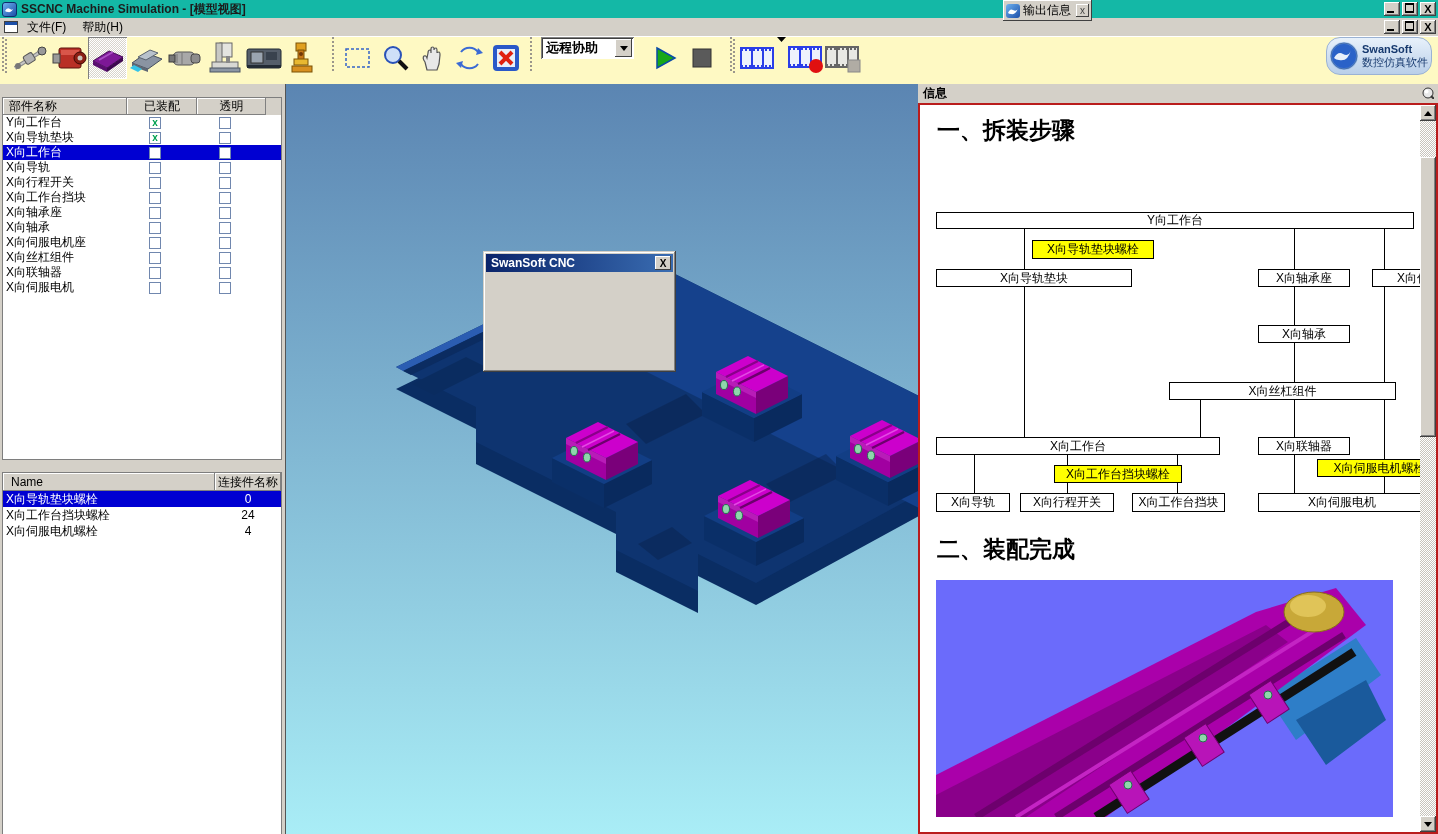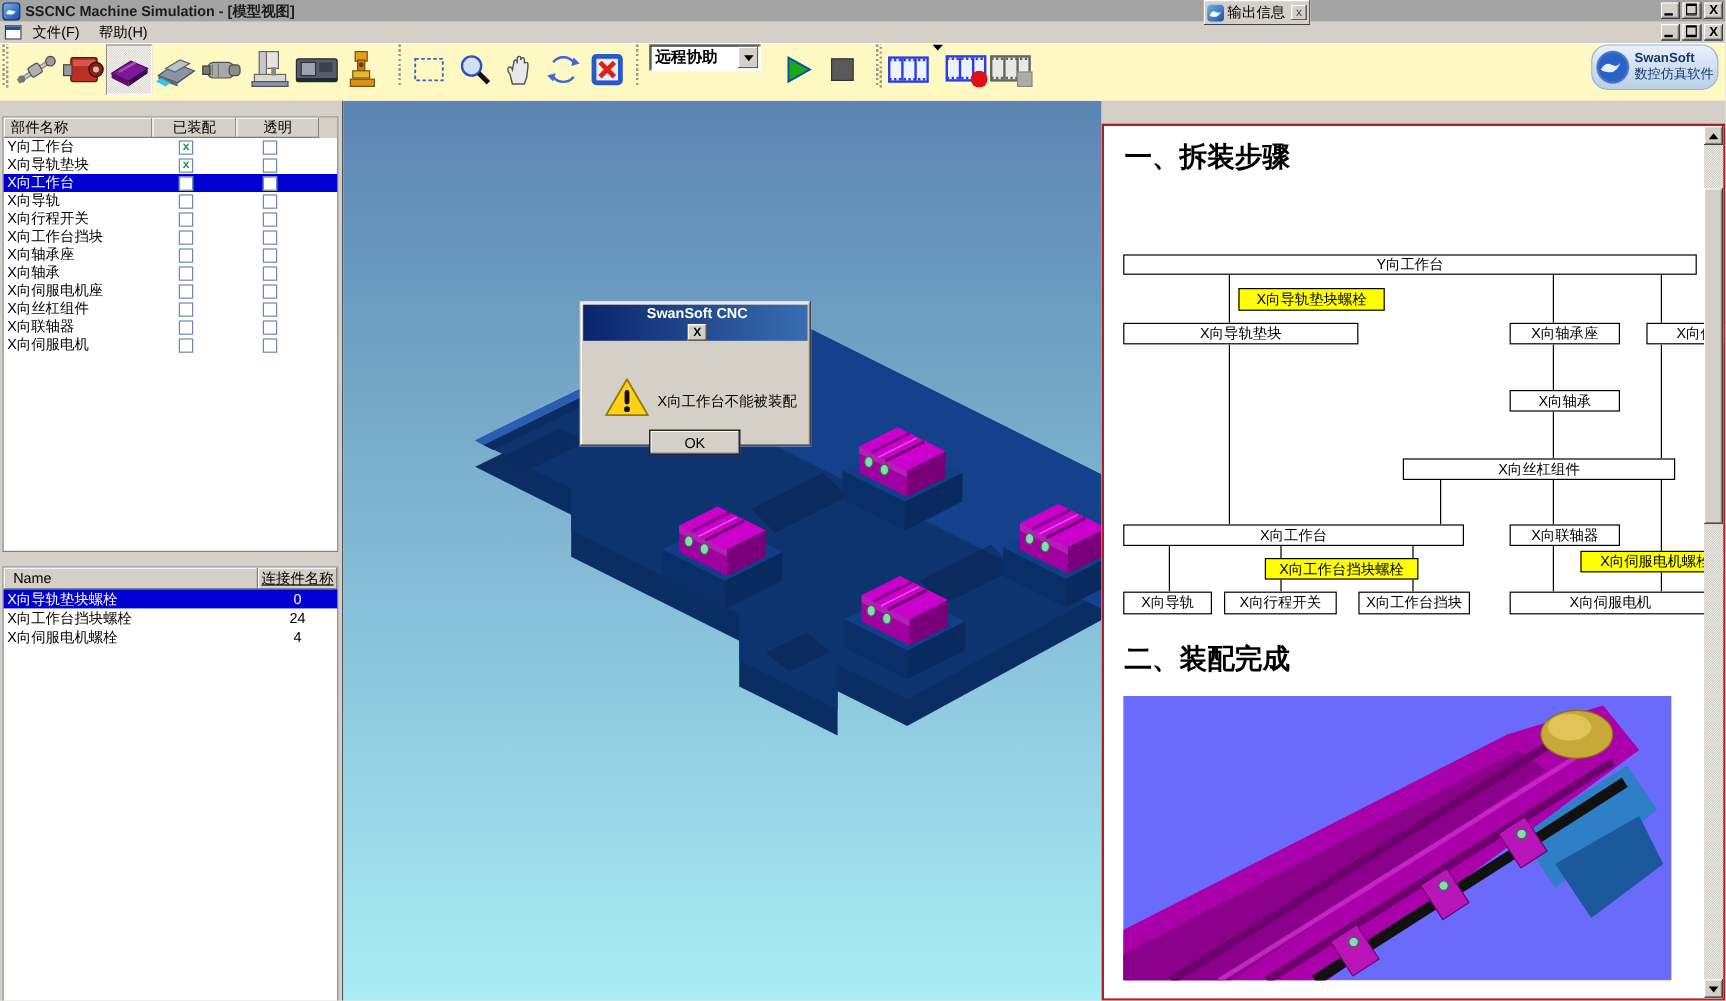--- a/index.html
+++ b/index.html
@@ -1,18 +1,18 @@
 <!DOCTYPE html>
 <html><head>
 <meta charset="utf-8">
 <style>
 *{margin:0;padding:0;box-sizing:border-box;}
 body{font-family:"Liberation Sans","DejaVu Sans",sans-serif;}
 .win{width:1438px;height:834px;position:relative;background:#d4d0c8;overflow:hidden;}
-.titlebar{height:18px;background:#a3a3a3;display:flex;align-items:center;padding-left:2px;position:relative;}
+.titlebar{height:18px;background:#14b8a6;display:flex;align-items:center;padding-left:2px;position:relative;}
 .titlebar .ttext{font-size:12px;font-weight:bold;color:#1c1c1c;margin-left:4px;white-space:nowrap;}
 .appicon{width:15px;height:15px;border-radius:3px;background:linear-gradient(135deg,#6db1f0,#1c4fa8);border:1px solid #0d2d6b;position:relative;flex:none;}
 .appicon svg{position:absolute;left:1px;top:1px;}
 .winbtns{position:absolute;right:2px;top:2px;display:flex;gap:2px;}
 .wbtn{width:16px;height:14px;background:#d4d0c8;box-shadow:inset -1px -1px #404040,inset 1px 1px #fff,inset -2px -2px #808080;display:flex;align-items:center;justify-content:center;position:relative;}
 .wbtn .min{position:absolute;bottom:3px;left:3px;width:7px;height:2px;background:#000;}
 .wbtn .rest{position:absolute;left:3px;top:2px;width:9px;height:8px;}
 .wbtn .rest:before{content:'';position:absolute;right:0;top:0;width:7px;height:6px;border:1px solid #000;border-top-width:2px;background:#d4d0c8;}
 .wbtn .rest:after{content:'';position:absolute;left:0;bottom:0;width:7px;height:6px;border:1px solid #000;border-top-width:2px;background:#d4d0c8;}
 .wbtn .x{font:bold 11px "Liberation Sans",sans-serif;margin-top:-1px;}
@@ -47,21 +47,21 @@
 .pname{padding-left:3px;white-space:nowrap;}
 .cbcol{position:absolute;display:flex;align-items:center;padding-left:7px;top:0;bottom:0;}
 .cb{width:12px;height:12px;background:#fff;border:1px solid #7087ae;display:flex;align-items:center;justify-content:center;}
 .cb.on:before{content:'x';font:bold 10px "Liberation Sans",sans-serif;color:#00a050;margin-top:-1px;}
 .lvrow2{display:flex;height:16px;align-items:center;font-size:12px;}
 .lvrow2.sel{background:#0000d2;color:#fff;}
 .cnt{width:66px;text-align:center;flex:none;}
 .nm{flex:1;padding-left:3px;white-space:nowrap;}
 .viewport{width:633px;height:750px;position:relative;flex:none;border-left:1px solid #555;}
 .dialog{position:absolute;left:483px;top:251px;width:193px;height:121px;background:#d4d0c8;box-shadow:inset -1px -1px #404040,inset 1px 1px #d4d0c8,inset -2px -2px #808080,inset 2px 2px #fff;z-index:30;padding:3px;}
-.dtitle{height:30px;background:linear-gradient(to right,#0a246a,#3a6db2);display:flex;align-items:center;padding:0 2px 0 5px;flex-direction:column;}
+.dtitle{height:18px;background:linear-gradient(to right,#0a246a,#3a6db2);display:flex;align-items:center;padding:0 2px 0 5px;}
 .dtitle .dtext{color:#fff;font-size:12px;font-weight:bold;flex:1;}
 .dclose{width:16px;height:14px;background:#d4d0c8;box-shadow:inset -1px -1px #404040,inset 1px 1px #fff;display:flex;align-items:center;justify-content:center;font:bold 10px "Liberation Sans",sans-serif;}
 .dbody{position:relative;height:94px;}
 .dmsg{position:absolute;left:62px;top:42px;font-size:12px;color:#000;white-space:nowrap;}
 .dok{position:absolute;left:55px;top:74px;width:76px;height:21px;background:#d4d0c8;border:1px solid #000;box-shadow:inset -1px -1px #808080,inset 1px 1px #fff;font-size:12px;display:flex;align-items:center;justify-content:center;}
 .warnicon{position:absolute;left:18px;top:30px;}
 .rightpanel{flex:1;position:relative;background:#d4d0c8;}
 .rhead{height:19px;display:flex;align-items:center;padding-left:5px;font-size:12px;font-weight:bold;position:relative;}
 .rhead .pin{position:absolute;right:4px;top:3px;}
 .rcontent{position:absolute;left:0;top:19px;right:0;bottom:0;background:#ffffff;border:2px solid #b91c1c;overflow:hidden;}
@@ -406,21 +406,21 @@
               </span>
               <span class="cbcol" style="left:209px;width:69px;">
                 <span class="cb"></span>
               </span>
             </div>
           </div>
       </div>
       <div class="lv" style="left:2px;top:388px;width:280px;height:453px;">
         <div class="lvheader" style="height:18px;">
           <span class="hcell" style="width:212px;padding-left:8px;height:18px;">Name</span>
-          <span class="hcell" style="width:66px;justify-content:center;height:18px;text-decoration:underline;">连接件名称</span>
+          <span class="hcell" style="width:66px;justify-content:center;height:18px;">连接件名称</span>
         </div>
         <div id="connrows">
             <div class="lvrow2 sel">
               <span class="nm">X向导轨垫块螺栓</span>
               <span class="cnt">0</span>
             </div>
             <div class="lvrow2">
               <span class="nm">X向工作台挡块螺栓</span>
               <span class="cnt">24</span>
             </div>
@@ -477,20 +477,28 @@
         <use href="#blk" x="424" y="266"></use>
         <use href="#ped" x="266" y="350"></use>
         <use href="#blk" x="274" y="332"></use>
         <use href="#ped" x="418" y="408"></use>
         <use href="#blk" x="426" y="390"></use>
         <use href="#ped" x="550" y="348"></use>
         <use href="#blk" x="558" y="330"></use>
       </svg>
     </div>
     <div class="rightpanel">
+      <div class="rhead">
+        <span>信息</span>
+        <span class="pin"><svg width="12" height="12">
+              <circle cx="6" cy="6" r="5" fill="#e8e8e8" stroke="#333"></circle>
+              <circle cx="4.5" cy="4.5" r="2" fill="#fff"></circle>
+              <path d="M9 9 L12 12" stroke="#333" stroke-width="2"></path>
+            </svg></span>
+      </div>
       <div class="rcontent">
         <div class="h1" style="top:10px;">一、拆装步骤</div>
         <div class="fline" style="left:104px;top:124px;height:40px;"></div>
         <div class="fline" style="left:104px;top:182px;height:150px;"></div>
         <div class="fline" style="left:374px;top:124px;height:40px;"></div>
         <div class="fline" style="left:374px;top:182px;height:38px;"></div>
         <div class="fline" style="left:374px;top:238px;height:39px;"></div>
         <div class="fline" style="left:374px;top:295px;height:37px;"></div>
         <div class="fline" style="left:374px;top:350px;height:38px;"></div>
         <div class="fline" style="left:464px;top:124px;height:40px;"></div>
@@ -547,27 +555,14 @@
           <span class="sbtn down"></span>
         </div>
       </div>
     </div>
   </div>
   <div class="dialog">
     <div class="dtitle">
       <span class="dtext">SwanSoft CNC</span>
       <span class="dclose">X</span>
     </div>
-    <div class="dbody">
-      <span class="warnicon">
-        <svg width="37" height="34">
-            <polygon points="18.5,2 36,32 1,32" fill="#ffd117" stroke="#9a7a00" stroke-width="1.5" stroke-linejoin="round"></polygon>
-            <rect x="16.5" y="11" width="4" height="12" rx="2" fill="#111"></rect>
-            <circle cx="18.5" cy="27" r="2.4" fill="#111"></circle>
-          </svg>
-      </span>
-      <span class="dmsg">X向工作台不能被装配</span>
-      <span class="dok">
-          <span>OK</span>
-        </span>
-    </div>
   </div>
 </div>
 
 </body></html>

